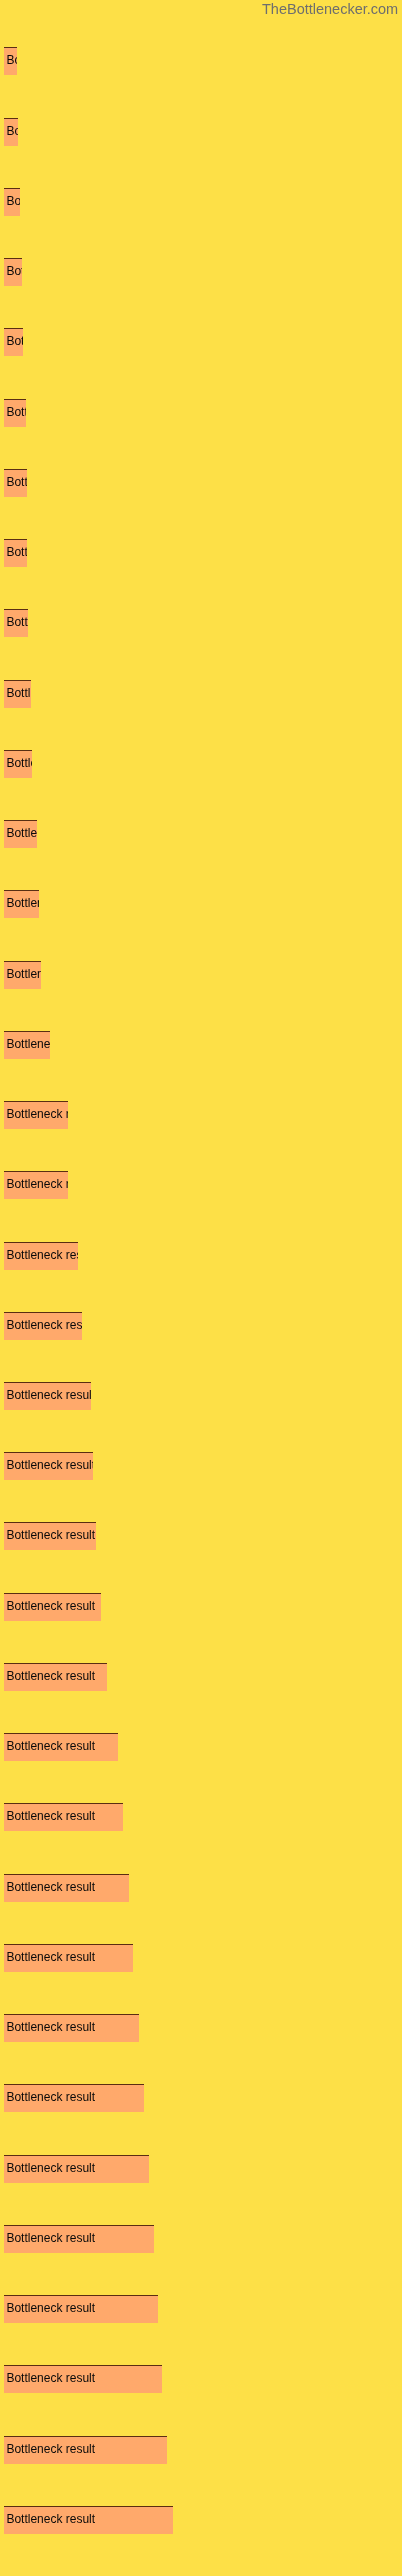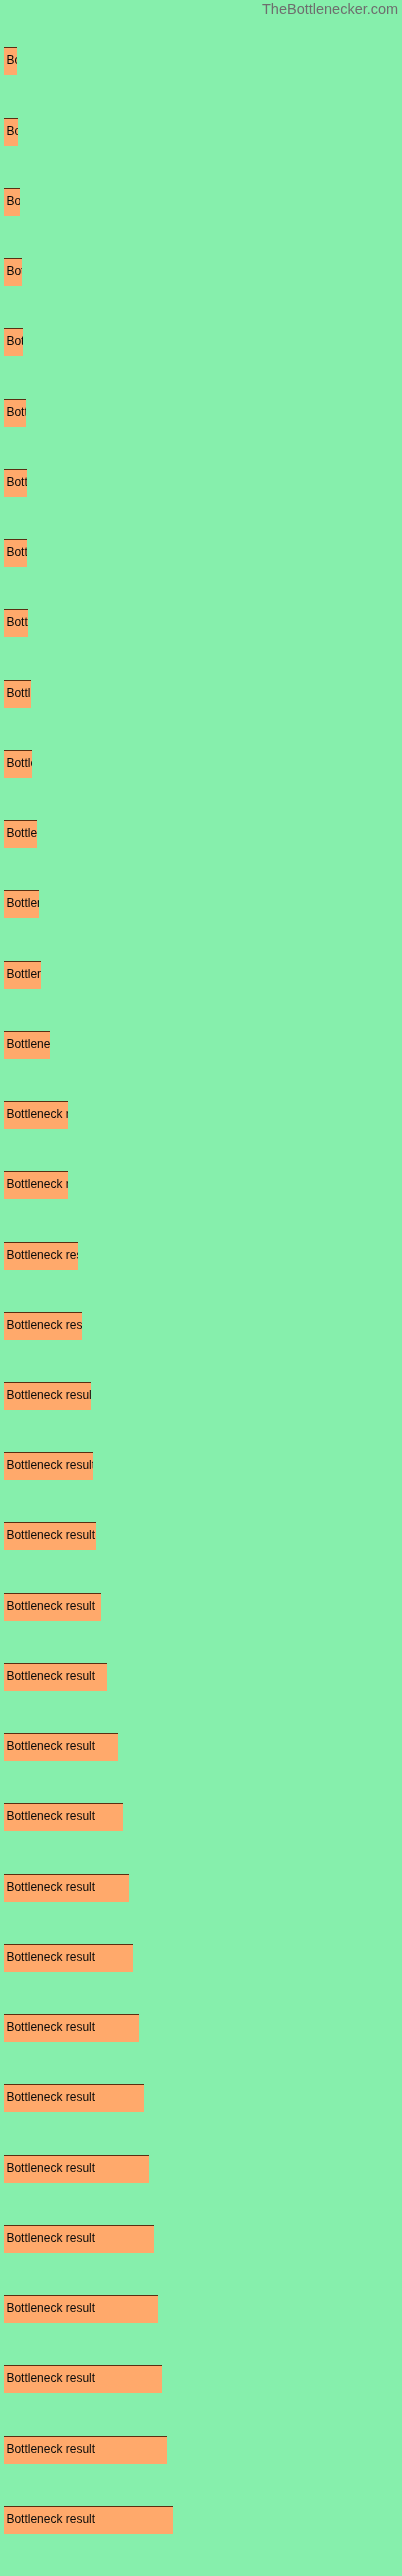--- a/index.html
+++ b/index.html
@@ -67,21 +67,21 @@
     font-size: 12px;
     line-height: 13.7px;
     color: #0A0A0A;
     white-space: nowrap;
     pointer-events: none;
   }
 </style>
 </head>
 <body style="background: rgb(0, 0, 0);">
 
-<div id="page" style="background: #86efac;">
+<div id="page" style="background: #fde047;">
 
   <div id="site-title" style="color: rgb(110, 110, 110);">TheBottlenecker.com</div>
 
   <div id="chart-area">
       <div class="bar-row" style="top: 47px;">
         <div class="bar" style="width: 13px; background: rgb(255, 169, 107); border-top-color: rgb(90, 46, 18);">
           <span class="bar-label" style="color: rgb(10, 10, 10);">Bottleneck result</span>
         </div>
       </div>
       <div class="bar-row" style="top: 118px;">

